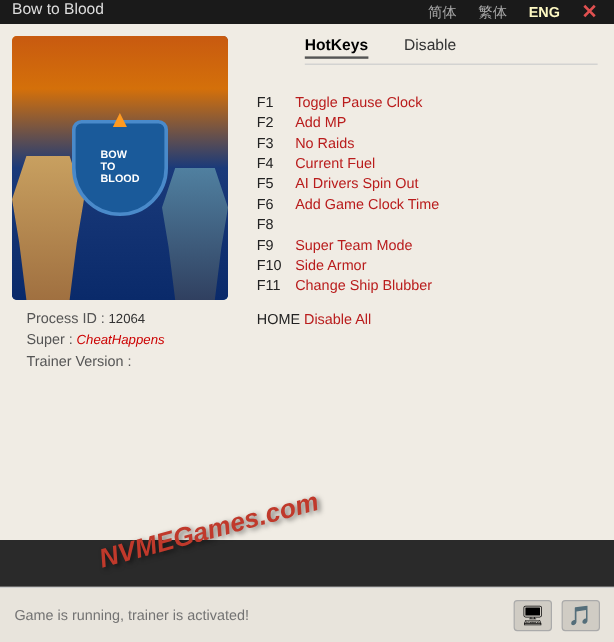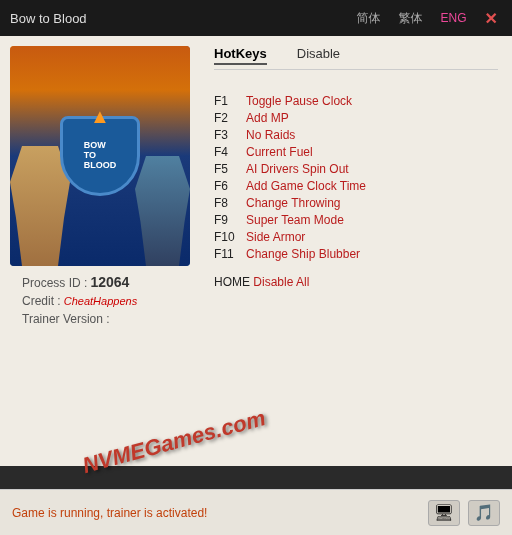--- a/index.html
+++ b/index.html
@@ -8,44 +8,43 @@
       height: 535px;
       background: #2a2a2a;
       font-family: Arial, sans-serif;
       overflow: hidden;
       position: relative;
     }
 
     
     .title-bar {
       display: flex;
-      align-items: center;
       justify-content: space-between;
       background: #1a1a1a;
-      height: 36px;
+      height: 20px;
       padding: 0 10px;
     }
     .title-bar-left {
       color: #ddd;
       font-size: 13px;
     }
     .title-bar-right {
       display: flex;
       align-items: center;
       gap: 10px;
     }
     .lang-btn {
       color: #aaa;
       font-size: 12px;
       cursor: pointer;
       padding: 2px 4px;
     }
     .lang-btn.active {
-      color: #ec4899;
-      font-weight: normal;
+      color: #fef9c3;
+      font-weight: bold;
     }
     .close-btn {
       color: #e05050;
       font-size: 16px;
       cursor: pointer;
       font-weight: bold;
       padding: 0 4px;
     }
 
     
@@ -142,22 +141,21 @@
       font-size: 11px;
       margin-bottom: 4px;
     }
     .info-label {
       color: #555;
       font-size: 12px;
       margin-left: 12px;
     }
     .info-value {
       color: #333;
-      font-size: 14px;
-      font-weight: bold;
+      font-size: 11px;
     }
     .credit-value {
       color: #cc0000;
       font-size: 11px;
       font-style: italic;
     }
     .version-link {
       color: #0066cc;
       font-size: 10px;
       text-decoration: underline;
@@ -169,20 +167,21 @@
       flex: 1;
       padding: 10px 14px;
       background: #f0ece4;
     }
     .tabs {
       display: flex;
       gap: 30px;
       margin-bottom: 10px;
       border-bottom: 1px solid #ccc;
       padding-bottom: 4px;
+      margin-left: 40px;
     }
     .tab {
       font-size: 13px;
       color: #333;
       cursor: pointer;
       padding-bottom: 2px;
     }
     .tab.active {
       color: #000;
       font-weight: bold;
@@ -241,21 +240,21 @@
       right: 0;
       height: 46px;
       background: #e8e4dc;
       border-top: 1px solid #ccc;
       display: flex;
       align-items: center;
       justify-content: space-between;
       padding: 0 12px;
     }
     .status-text {
-      color: #c2410c;
+      color: #737373;
       font-size: 12px;
     }
     .status-icons {
       display: flex;
       gap: 8px;
       align-items: center;
     }
     .status-icon-btn {
       width: 32px;
       height: 26px;
@@ -300,21 +299,21 @@
       <div class="char-left"></div>
       <div class="char-right"></div>
     </div>
 
     <div class="info-section">
       <div class="info-row">
         <span class="info-label">Process ID :</span>
         <span class="info-value">12064</span>
       </div>
       <div class="info-row">
-        <span class="info-label">Credit :</span>
+        <span class="info-label">Super :</span>
         <span class="credit-value">CheatHappens</span>
       </div>
       <div class="info-row">
         <span class="info-label">Trainer Version :</span>
       </div>
     </div>
   </div>
 
   <div class="right-panel">
     <div class="tabs">
@@ -342,21 +341,20 @@
         <li class="hotkey-item">
       <span class="hotkey-key">F5</span>
       <span class="hotkey-desc">AI Drivers Spin Out</span>
     </li>
         <li class="hotkey-item">
       <span class="hotkey-key">F6</span>
       <span class="hotkey-desc">Add Game Clock Time</span>
     </li>
         <li class="hotkey-item">
       <span class="hotkey-key">F8</span>
-      <span class="hotkey-desc">Change Throwing</span>
     </li>
         <li class="hotkey-item">
       <span class="hotkey-key">F9</span>
       <span class="hotkey-desc">Super Team Mode</span>
     </li>
         <li class="hotkey-item">
       <span class="hotkey-key">F10</span>
       <span class="hotkey-desc">Side Armor</span>
     </li>
         <li class="hotkey-item">

